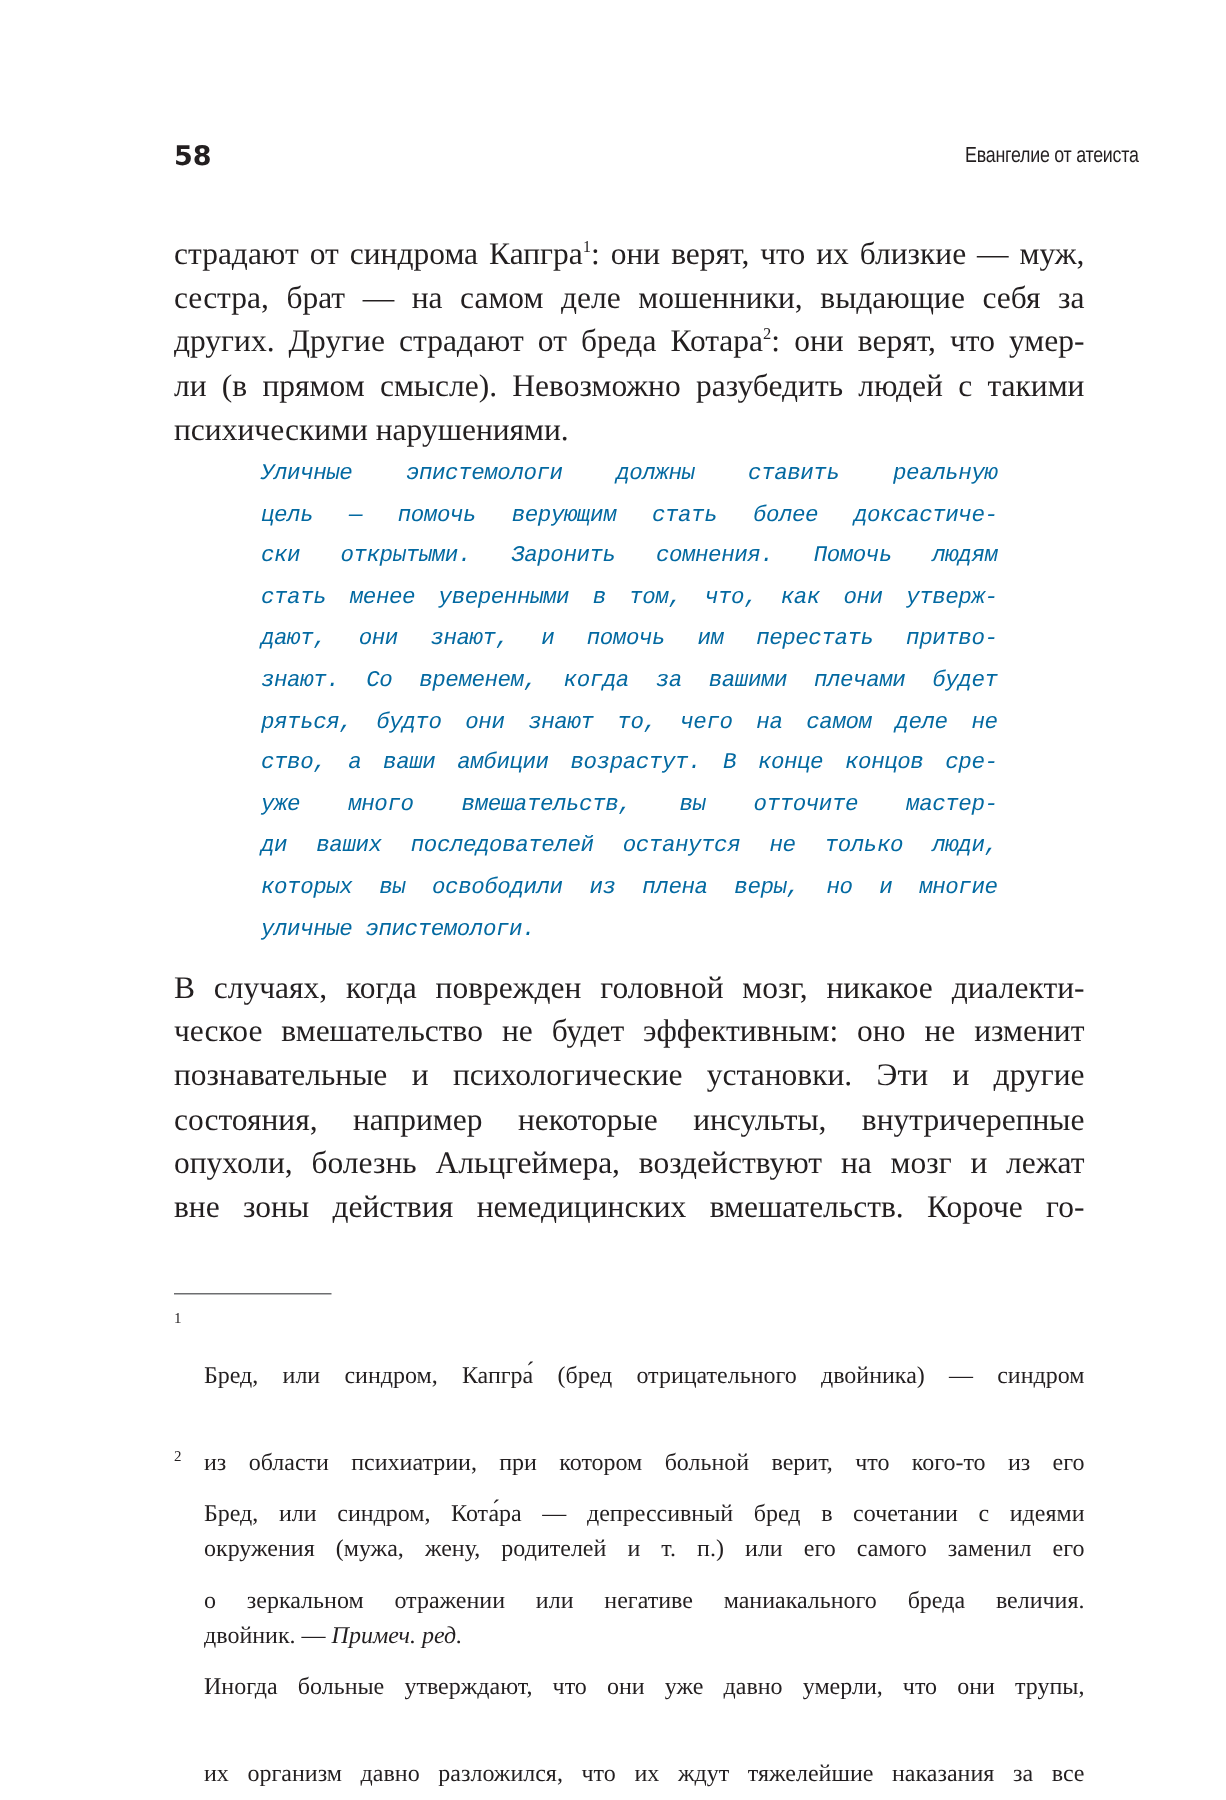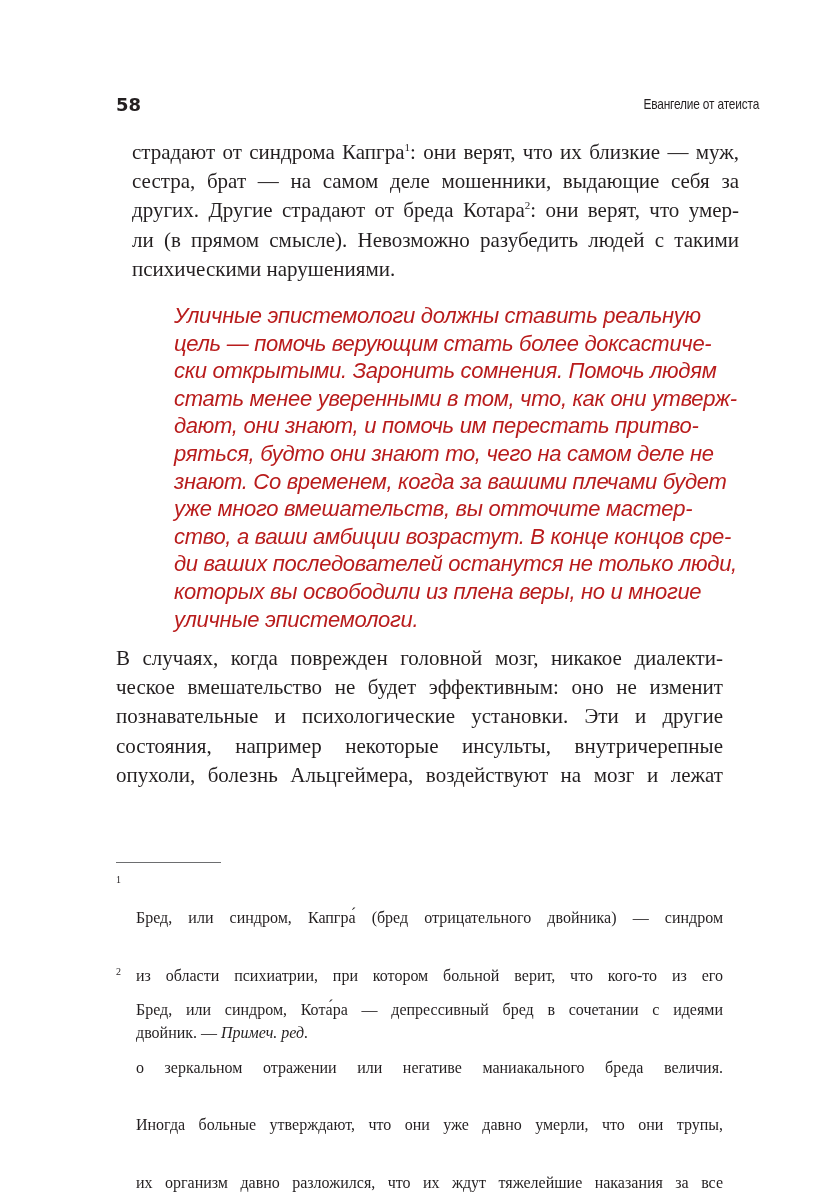--- a/index.html
+++ b/index.html
@@ -7,22 +7,22 @@
   .page { position: absolute; left: 0; top: 0; width: 817px; height: 1200px; padding-left: 36px; }
   .running-head { position: absolute; left: 116px; right: 94px; top: 94px; height: 24px; }
   .page-number { position: absolute; left: 0; top: 0; font-family: "DejaVu Sans", sans-serif; font-weight: bold; font-size: 18px; color: #231f20; }
   .book-title { position: absolute; right: 0; top: 2px; font-family: "Liberation Sans", sans-serif; font-size: 14.5px; color: #231f20; transform: scaleX(0.82); transform-origin: right center; letter-spacing: -0.2px; }
 
   .body-text { position: absolute; left: 116px; width: 607px; font-family: "Liberation Serif", serif; font-size: 21px; line-height: 29.2px; color: #231f20; text-align: justify; }
   .body-text .line { display: block; text-align: justify; text-align-last: justify; white-space: nowrap; }
   .body-text .line.last { text-align-last: left; }
   sup.fn { font-size: 11px; vertical-align: super; line-height: 0; }
 
-  .p1 { top: 138px; margin-left: 16px; }
-  .quote { position: absolute; left: 174px; width: 491px; top: 302px; font-family: Liberation Sans, sans-serif; font-style: italic; font-size: 22px; line-height: 27.6px; color: #b91c1c; }
+  .p1 { top: 155px; }
+  .quote { position: absolute; left: 174px; width: 491px; top: 302px; font-family: Liberation Mono, monospace; font-style: italic; font-size: 15px; line-height: 27.6px; color: #0369a1; }
   .quote .line { display: block; text-align: justify; text-align-last: justify; white-space: nowrap; letter-spacing: -0.3px; }
   .quote .line.last { text-align-last: left; }
   .p2 { top: 644px; }
 
   .fn-rule { position: absolute; left: 116px; top: 862px; width: 105px; height: 1px; background: #6d6e70; }
   .footnote { position: absolute; left: 116px; width: 607px; font-family: "Liberation Serif", serif; font-size: 16px; line-height: 21.5px; color: #231f20; }
   .footnote .marker { position: absolute; left: 0; top: -2px; font-size: 10px; }
   .footnote .text { margin-left: 20px; }
   .footnote .line { display: block; text-align: justify; text-align-last: justify; white-space: nowrap; margin-top: 36px; }
   .footnote .line.last { text-align-last: left; }
@@ -47,44 +47,46 @@
     <span class="line">ли (в прямом смысле). Невозможно разубедить людей с такими</span>
     <span class="line last">психическими нарушениями.</span>
   </div>
 
   <div class="quote">
     <span class="line">Уличные эпистемологи должны ставить реальную</span>
     <span class="line">цель — помочь верующим стать более доксастиче-</span>
     <span class="line">ски открытыми. Заронить сомнения. Помочь людям</span>
     <span class="line">стать менее уверенными в том, что, как они утверж-</span>
     <span class="line">дают, они знают, и помочь им перестать притво-</span>
+    <span class="line">знают. Со временем, когда за вашими плечами будет</span>
     <span class="line">ряться, будто они знают то, чего на самом деле не</span>
-    <span class="line">знают. Со временем, когда за вашими плечами будет</span>
+    <span class="line">ство, а ваши амбиции возрастут. В конце концов сре-</span>
     <span class="line">уже много вмешательств, вы отточите мастер-</span>
-    <span class="line">ство, а ваши амбиции возрастут. В конце концов сре-</span>
     <span class="line">ди ваших последователей останутся не только люди,</span>
     <span class="line">которых вы освободили из плена веры, но и многие</span>
     <span class="line last">уличные эпистемологи.</span>
   </div>
 
   <div class="body-text p2">
     <span class="line">В случаях, когда поврежден головной мозг, никакое диалекти-</span>
     <span class="line">ческое вмешательство не будет эффективным: оно не изменит</span>
     <span class="line">познавательные и психологические установки. Эти и другие</span>
     <span class="line">состояния, например некоторые инсульты, внутричерепные</span>
     <span class="line">опухоли, болезнь Альцгеймера, воздействуют на мозг и лежат</span>
+    <span class="line">вне зоны действия немедицинских вмешательств. Короче го-</span>
   </div>
 
   <div class="fn-rule"></div>
 
   <div class="footnote fn1">
     <span class="marker">1</span>
     <div class="text">
       <span class="line">Бред, или синдром, Капгра́ (бред отрицательного двойника) — синдром</span>
       <span class="line">из области психиатрии, при котором больной верит, что кого-то из его</span>
+      <span class="line">окружения (мужа, жену, родителей и т. п.) или его самого заменил его</span>
       <span class="line last"><span>двойник. — </span><i>Примеч. ред.</i></span>
     </div>
   </div>
 
   <div class="footnote fn2">
     <span class="marker">2</span>
     <div class="text">
       <span class="line">Бред, или синдром, Кота́ра — депрессивный бред в сочетании с идеями</span>
       <span class="line">о зеркальном отражении или негативе маниакального бреда величия.</span>
       <span class="line">Иногда больные утверждают, что они уже давно умерли, что они трупы,</span>

